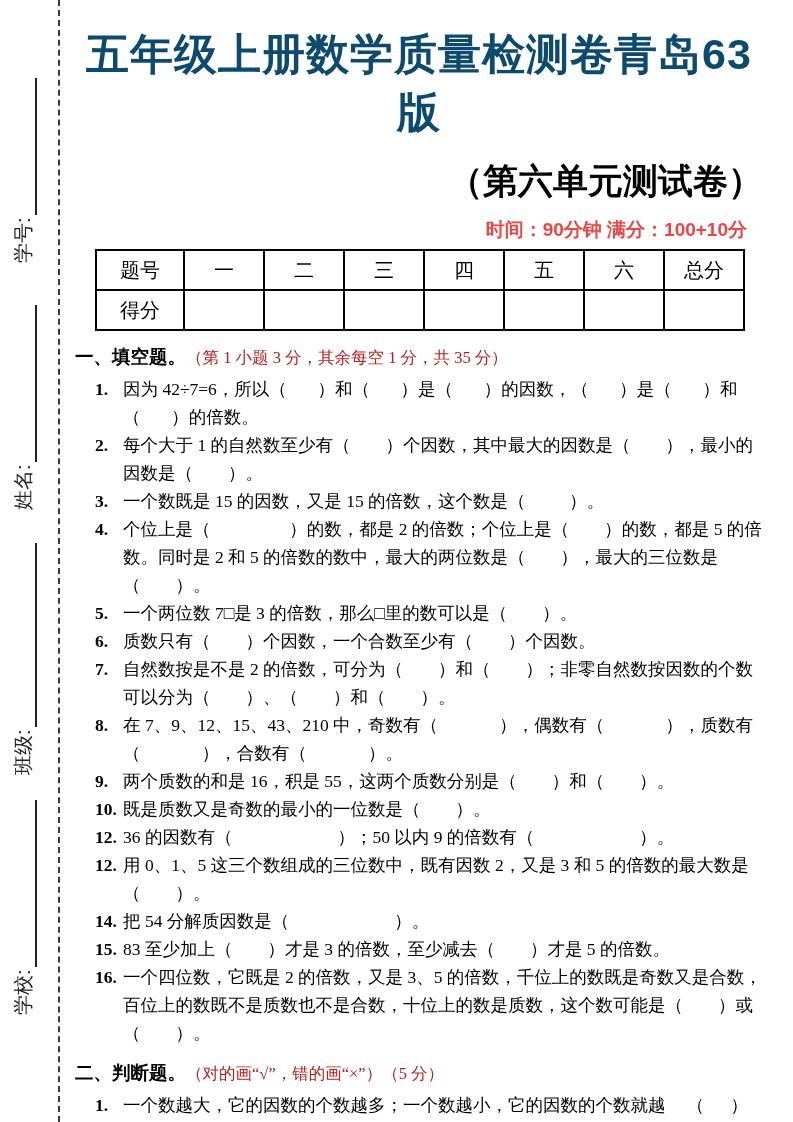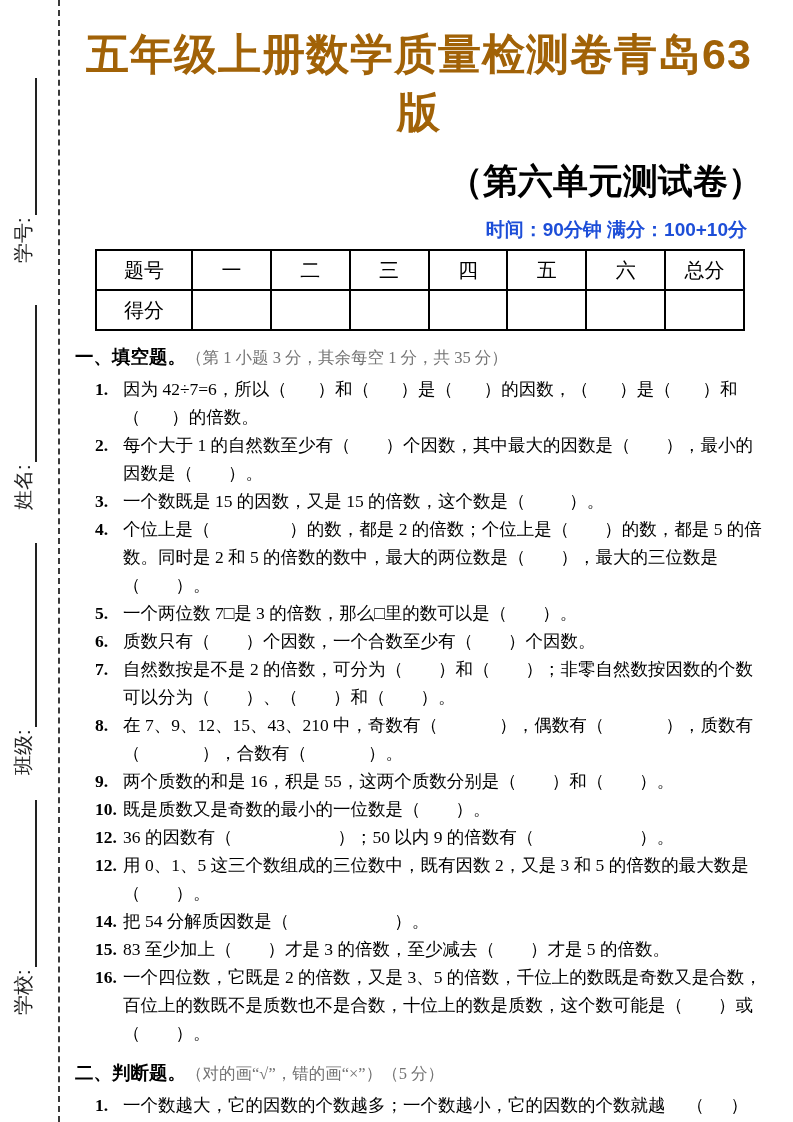--- a/index.html
+++ b/index.html
@@ -36,65 +36,65 @@
     left: 75px; top: 26px;
     width: 688px;
   }
   .title {
     margin: 0;
     text-align: center;
     font-family: "Liberation Sans", "DejaVu Sans", sans-serif;
     font-size: 43px;
     font-weight: 900;
     letter-spacing: 1px;
-    color: #a16207;
+    color: #0c4a6e;
   }
   .subtitle {
     margin: 16px 0 0 0;
     text-align: right;
     font-family: "Liberation Sans", "DejaVu Sans", sans-serif;
     font-size: 35px;
     font-weight: 900;
     color: #000;
   }
   .exam-info {
     margin-top: 12px;
     padding-right: 16px;
     text-align: right;
     font-family: "Liberation Sans", "DejaVu Sans", sans-serif;
     font-size: 19px;
     font-weight: 600;
-    color: #1d4ed8;
+    color: #ef4444;
   }
   table.score {
     margin: 6px 0 0 20px;
     border-collapse: collapse;
     table-layout: fixed;
     width: 650px;
   }
   table.score td {
     border: 2px solid #000;
     height: 40px;
     text-align: center;
     vertical-align: middle;
     font-family: "Liberation Sans", "DejaVu Sans", sans-serif;
     font-size: 20px;
     font-weight: 500;
     color: #000;
   }
-  table.score td.rowhead { width: 96px; }
+  table.score td.rowhead { width: 88px; }
 
   .sec-head { margin: 13px 0 4px 0; line-height: 26px; }
   .sec-title {
     font-family: "Liberation Sans", "DejaVu Sans", sans-serif;
     font-size: 18.5px;
     font-weight: 800;
     color: #000;
   }
-  .sec-note { font-size: 16.5px; color: #737373; }
+  .sec-note { font-size: 16.5px; color: #b91c1c; }
 
   .q {
     display: flex;
     margin-left: 20px;
     font-size: 17.5px;
     line-height: 28px;
     color: #000;
   }
   .q .qn { flex: 0 0 28px; font-weight: 700; }
   .q .qt { flex: 1; white-space: pre-wrap; }

